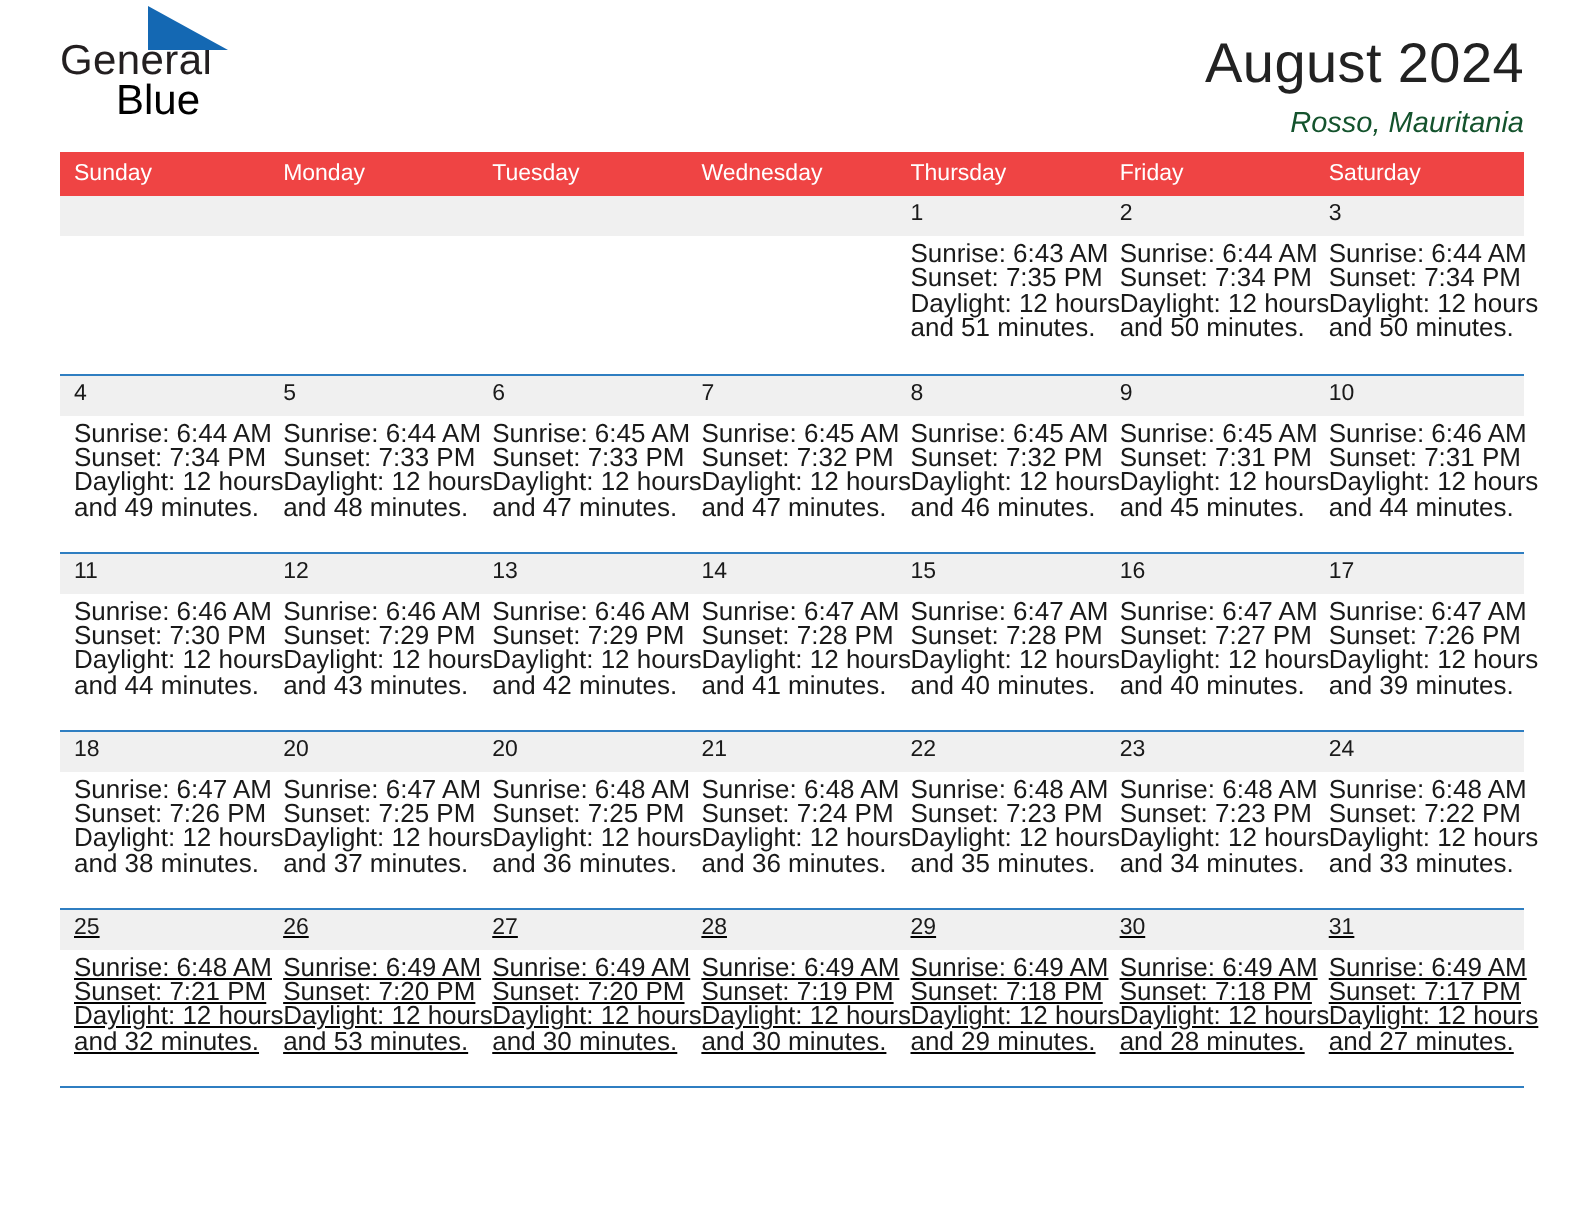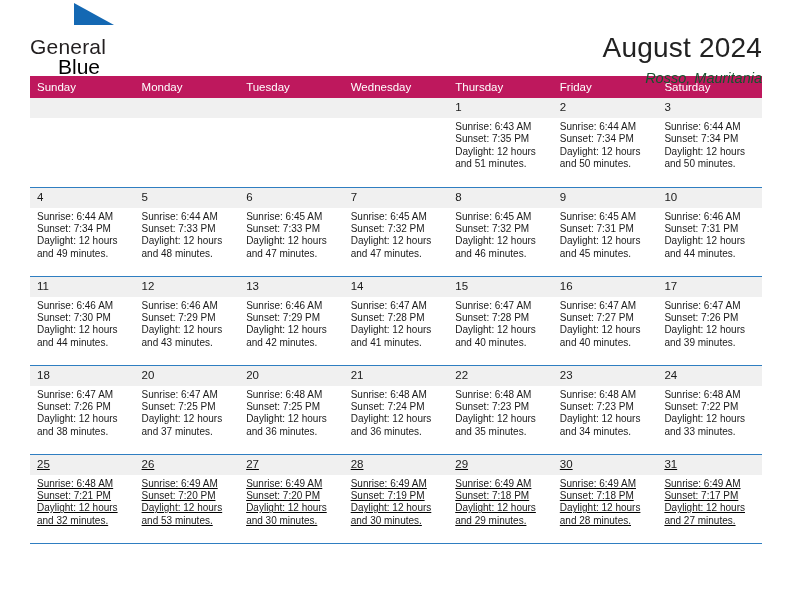--- a/index.html
+++ b/index.html
@@ -20,21 +20,21 @@
     height: 612px;
     box-sizing: border-box;
     padding: 0 30px;
   }
 
   
   .topbar {
     display: flex;
     align-items: flex-start;
     justify-content: space-between;
-    padding-top: 32px;
+    padding-top: 16px;
     height: 72px;
     box-sizing: border-box;
     gap: 36px;
   }
   .brand {
     display: block;
     line-height: 1;
     padding-top: 4px;
   }
   .brand-row1 {
@@ -77,21 +77,21 @@
   }
 
   
   table.cal {
     width: 732px;
     border-collapse: collapse;
     table-layout: fixed;
     margin-top: 4px;
   }
   table.cal th {
-    background: #be185d;
+    background: #ef4444;
     color: #ffffff;
     font-size: 11.5px;
     font-weight: normal;
     text-align: left;
     padding: 5px 0 5px 7px;
     height: 19px;
     box-sizing: border-box;
   }
   table.cal td {
     vertical-align: top;
@@ -111,21 +111,21 @@
     color: #1a1a1a;
     padding: 3px 0 4px 7px;
     line-height: 13px;
     min-height: 13px;
   }
   td.empty .daynum {
     color: transparent;
   }
   .info {
     padding: 3px 5px 0 7px;
-    font-size: 10px;
+    font-size: 13px;
     line-height: 12.4px;
     color: #1a1a1a;
   }
   .info div { white-space: nowrap; }
 </style>
 </head>
 <body>
 
 <div class="page">
 

